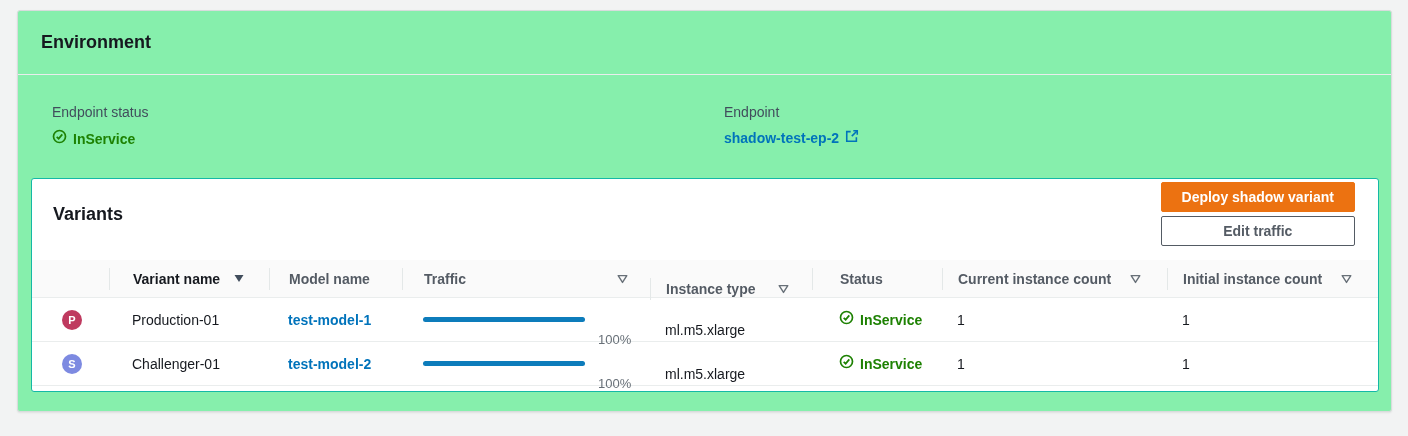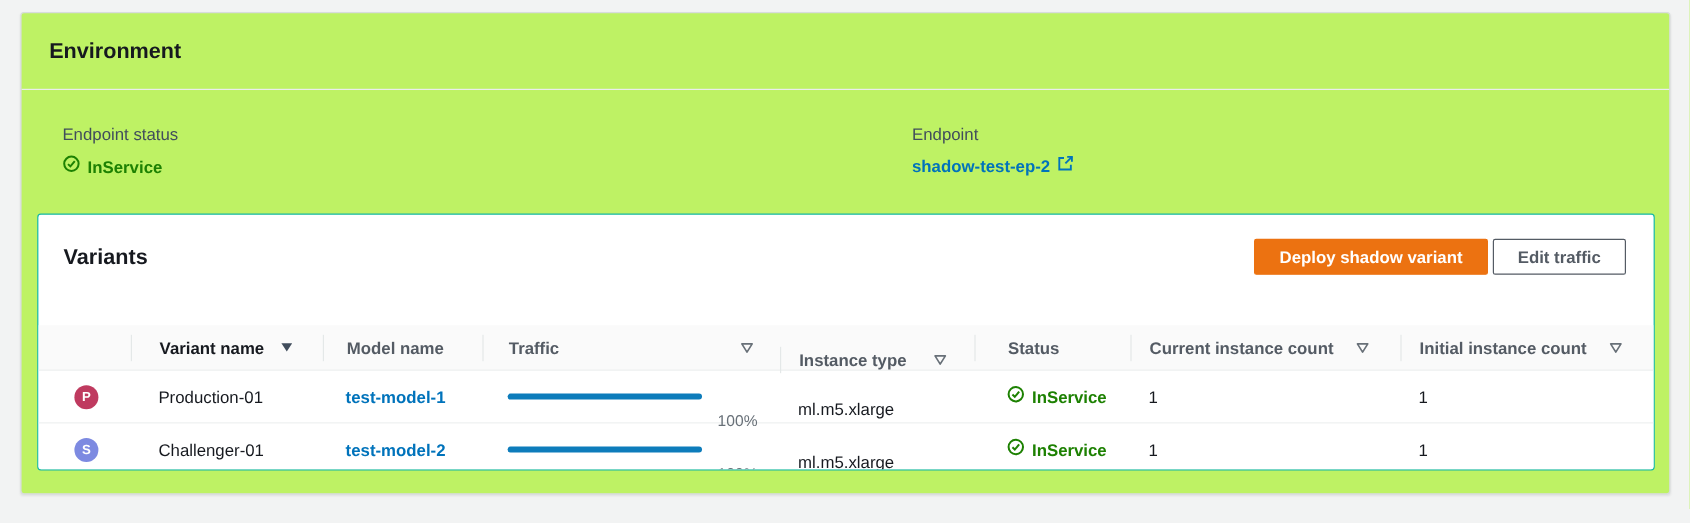--- a/index.html
+++ b/index.html
@@ -7,34 +7,34 @@
   body {
     background:#f2f3f3;
     font-family:"Liberation Sans", sans-serif;
     color:#16191f;
     position:relative;
     font-size:14px;
   }
   .outer-card {
     position:absolute; left:17px; top:10px;
     width:1375px; height:402px;
-    background:#bef264;
+    background:#86efac;
     border:1px solid #d8dcdc;
     border-radius:3px;
     box-shadow:0 1px 2px rgba(0,0,0,0.08);
   }
   .env-header {
     height:64px;
     border-bottom:1px solid #eaeded;
     display:flex; align-items:center;
     padding:0 23px;
   }
   .env-title { font-size:18px; font-weight:700; color:#16191f; }
 
-  .fields { display:flex; padding:29px 0 0 34px;gap:36px; }
+  .fields { display:flex; padding:29px 0 0 34px; }
   .field-1 { width:672px; }
   .field-label { font-size:14px; color:#414d5c; line-height:16px; }
   .field-value {
     margin-top:9px; font-size:14px;
     display:flex; align-items:center; gap:6px; line-height:18px;
   }
   .status-green { color:#1d8102; font-weight:700; }
   .link-blue { color:#0073bb; font-weight:700; text-decoration:none; display:inline-flex; align-items:center; gap:6px; cursor:pointer; }
   .icon-svg { display:block; }
 
@@ -45,30 +45,30 @@
     border:1px solid #14b8a6;
     border-radius:3px;
     overflow:hidden;
   }
   .variants-header {
     display:flex; align-items:center; justify-content:space-between;
     padding:20px 23px 0 21px;
     height:50px;
   }
   .variants-title { font-size:18px; font-weight:700; }
-  .btn-group { display:flex; gap:4px; }
+  .btn-group { display:flex; gap:4px;flex-direction:column; }
   .btn {
     font-family:inherit; font-size:14px; font-weight:700;
     height:30px; line-height:28px; padding:0 20px;
     border-radius:2px; cursor:pointer;
   }
   .btn-primary { background:#ec7211; color:#ffffff; border:1px solid #ec7211; }
   .btn-secondary { background:#ffffff; color:#545b64; border:1px solid #545b64; }
 
-  .table { position:absolute; left:0; top:92px; width:1346px;text-align:center; }
+  .table { position:absolute; left:0; top:81px; width:1346px;text-align:center; }
   .thead {
     display:flex; height:38px; align-items:center;
     background:#fafafa;
     border-bottom:1px solid #eaeded;
   }
   .th {
     font-size:14px; font-weight:700; color:#545b64;
     display:flex; align-items:center; height:22px;
   }
   .th.sep { border-left:1px solid #e4e8e8; }

